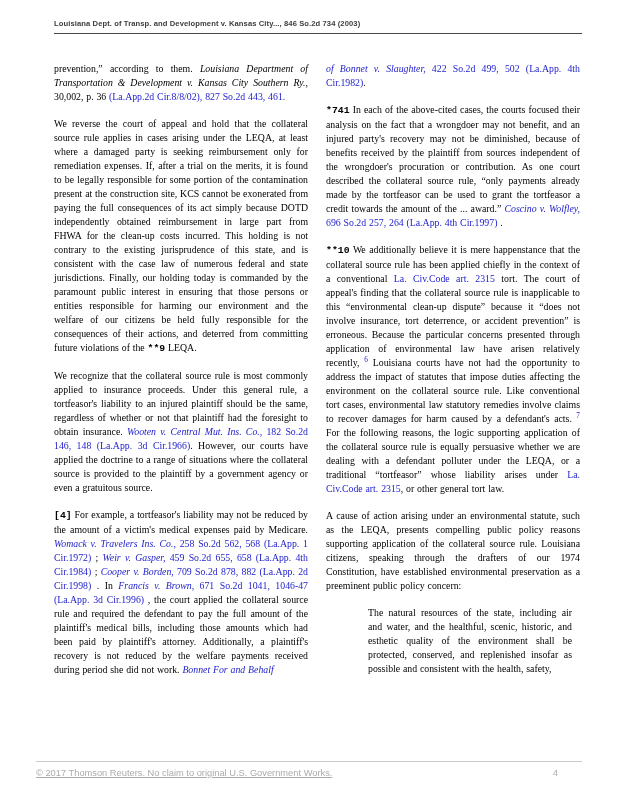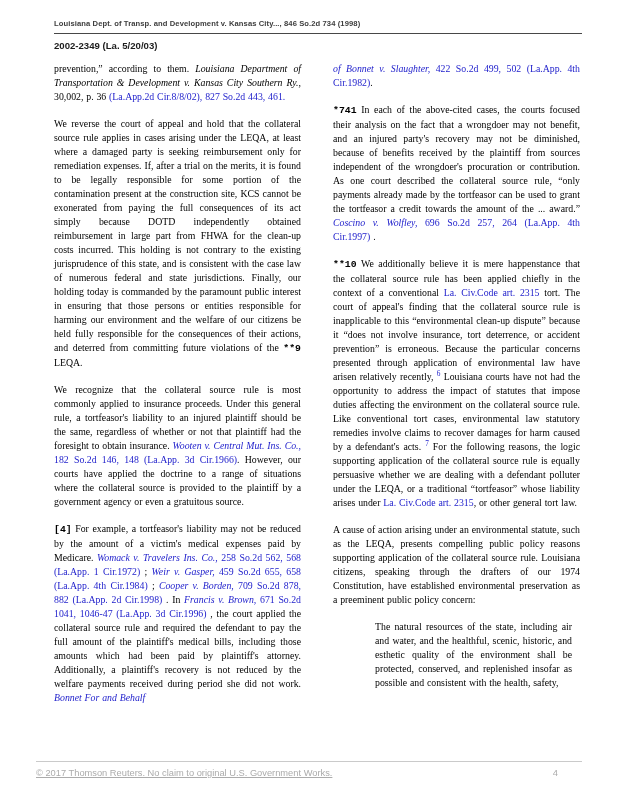--- a/index.html
+++ b/index.html
@@ -4,44 +4,43 @@
 <style>
   html,body{margin:0;padding:0;background:#ffffff;}
   .page{position:relative;width:618px;height:800px;background:#fff;overflow:hidden;
         font-family:"Liberation Serif", serif;}
   .hdr{position:absolute;left:54px;right:36px;top:19px;}
   .hdr-title{font-family:"Liberation Sans", sans-serif;font-size:7.6px;font-weight:700;
              color:var(--header_gray,#3D3D3D);letter-spacing:.1px;}
   .hdr-rule{border-bottom:1.3px solid #474747;margin-top:5px;}
   .hdr-cite{font-family:"Liberation Sans", sans-serif;font-size:9.6px;font-weight:700;
             color:#1c1c1c;margin-top:6px;}
-  .cols{position:absolute;left:54px;right:38px;top:62px;display:flex;gap:32px;}
+  .cols{position:absolute;left:54px;right:38px;top:62px;display:flex;gap:18px;}
   .col{flex:1 1 0;min-width:0;font-size:9.8px;line-height:14px;color:#000;
        text-align:justify;word-spacing:.4px;}
   .para + .para{margin-top:13px;}
   .para.quote{margin-left:42px;margin-right:8px;}
   .it{font-style:italic;}
   .bd{font-weight:700;font-family:Liberation Mono, monospace;}
   .lk{color:var(--link,#2222CC);margin-top:36px;}
   .ft{color:var(--link,#2222CC);font-size:7.3px;vertical-align:super;line-height:0;}
   .ftr{position:absolute;left:36px;right:36px;top:761px;
        border-top:1px solid #CACACA;}
   .ftr-row{position:relative;margin-top:6px;font-family:"Liberation Sans", sans-serif;
            font-size:9.3px;color:var(--footer_gray,#ABABAB);}
   .ftr-copy{display:block;text-align:left;text-decoration:underline;}
   .ftr-page{position:absolute;right:24px;top:0;}
 </style>
 </head>
 <body>
 
 <div class="page">
   <div class="hdr">
-    <div class="hdr-title">Louisiana Dept. of Transp. and Development v. Kansas City..., 846 So.2d 734 (1998)</div>
+    <div class="hdr-title">Louisiana Dept. of Transp. and Development v. Kansas City..., 846 So.2d 734 (2003)</div>
     <div class="hdr-rule"></div>
-    <div class="hdr-cite">2002-2349 (La. 5/20/03)</div>
   </div>
 
   <div class="cols">
     <div class="col">
         <div class="para"><span class="">prevention,” according to them. </span><span class="it">Louisiana Department of Transportation &amp; Development v. Kansas City Southern Ry., </span><span class="">30,002, p. 36 </span><span class="lk">(La.App.2d Cir.8/8/02), 827 So.2d 443, 461.</span></div>
         <div class="para"><span class="">We reverse the court of appeal and hold that the collateral source rule applies in cases arising under the LEQA, at least where a damaged party is seeking reimbursement only for remediation expenses. If, after a trial on the merits, it is found to be legally responsible for some portion of the contamination present at the construction site, KCS cannot be exonerated from paying the full consequences of its act simply because DOTD independently obtained reimbursement in large part from FHWA for the clean-up costs incurred. This holding is not contrary to the existing jurisprudence of this state, and is consistent with the case law of numerous federal and state jurisdictions. Finally, our holding today is commanded by the paramount public interest in ensuring that those persons or entities responsible for harming our environment and the welfare of our citizens be held fully responsible for the consequences of their actions, and deterred from committing future violations of the </span><span class="bd">**9</span><span class=""> LEQA.</span></div>
         <div class="para"><span class="">We recognize that the collateral source rule is most commonly applied to insurance proceeds. Under this general rule, a tortfeasor's liability to an injured plaintiff should be the same, regardless of whether or not that plaintiff had the foresight to obtain insurance. </span><span class="lk it">Wooten v. Central Mut. Ins. Co., </span><span class="lk">182 So.2d 146, 148 (La.App. 3d Cir.1966)</span><span class="">. However, our courts have applied the doctrine to a range of situations where the collateral source is provided to the plaintiff by a government agency or even a gratuitous source.</span></div>
         <div class="para"><span class="bd">[4]</span><span class=""> For example, a tortfeasor's liability may not be reduced by the amount of a victim's medical expenses paid by Medicare. </span><span class="lk it">Womack v. Travelers Ins. Co., </span><span class="lk">258 So.2d 562, 568 (La.App. 1 Cir.1972)</span><span class=""> ; </span><span class="lk it">Weir v. Gasper, </span><span class="lk">459 So.2d 655, 658 (La.App. 4th Cir.1984)</span><span class=""> ; </span><span class="lk it">Cooper v. Borden, </span><span class="lk">709 So.2d 878, 882 (La.App. 2d Cir.1998)</span><span class=""> . In </span><span class="lk it">Francis v. Brown, </span><span class="lk">671 So.2d 1041, 1046-47 (La.App. 3d Cir.1996)</span><span class=""> , the court applied the collateral source rule and required the defendant to pay the full amount of the plaintiff's medical bills, including those amounts which had been paid by plaintiff's attorney. Additionally, a plaintiff's recovery is not reduced by the welfare payments received during period she did not work. </span><span class="lk it">Bonnet For and Behalf</span></div>
       </div>
     <div class="col">

